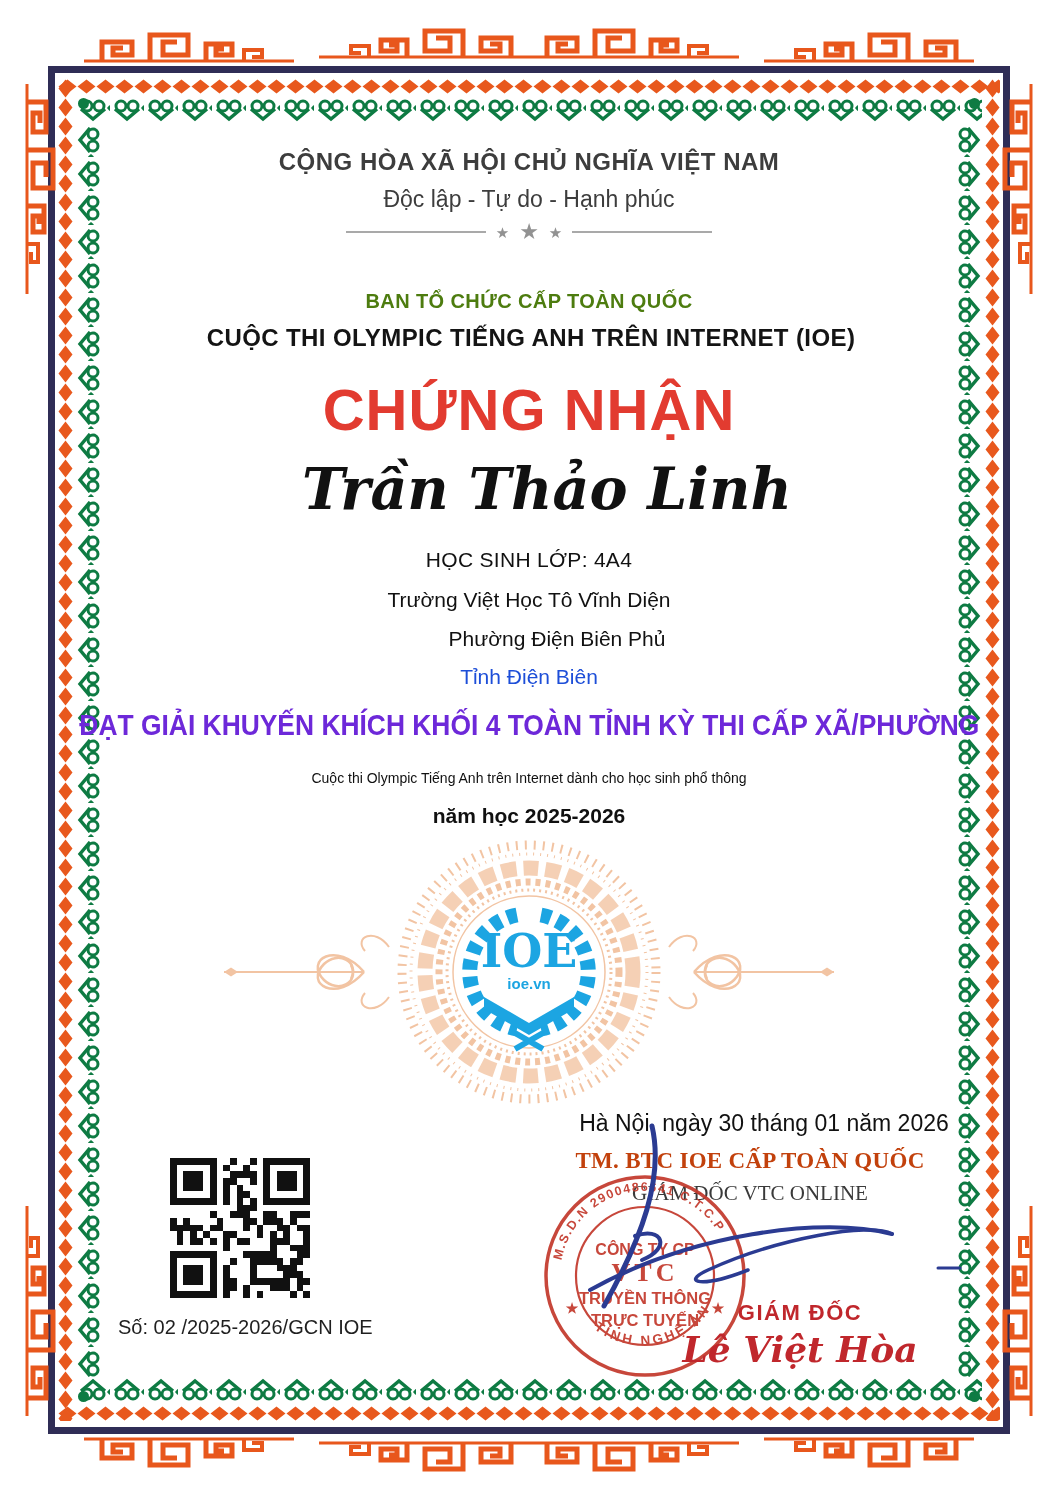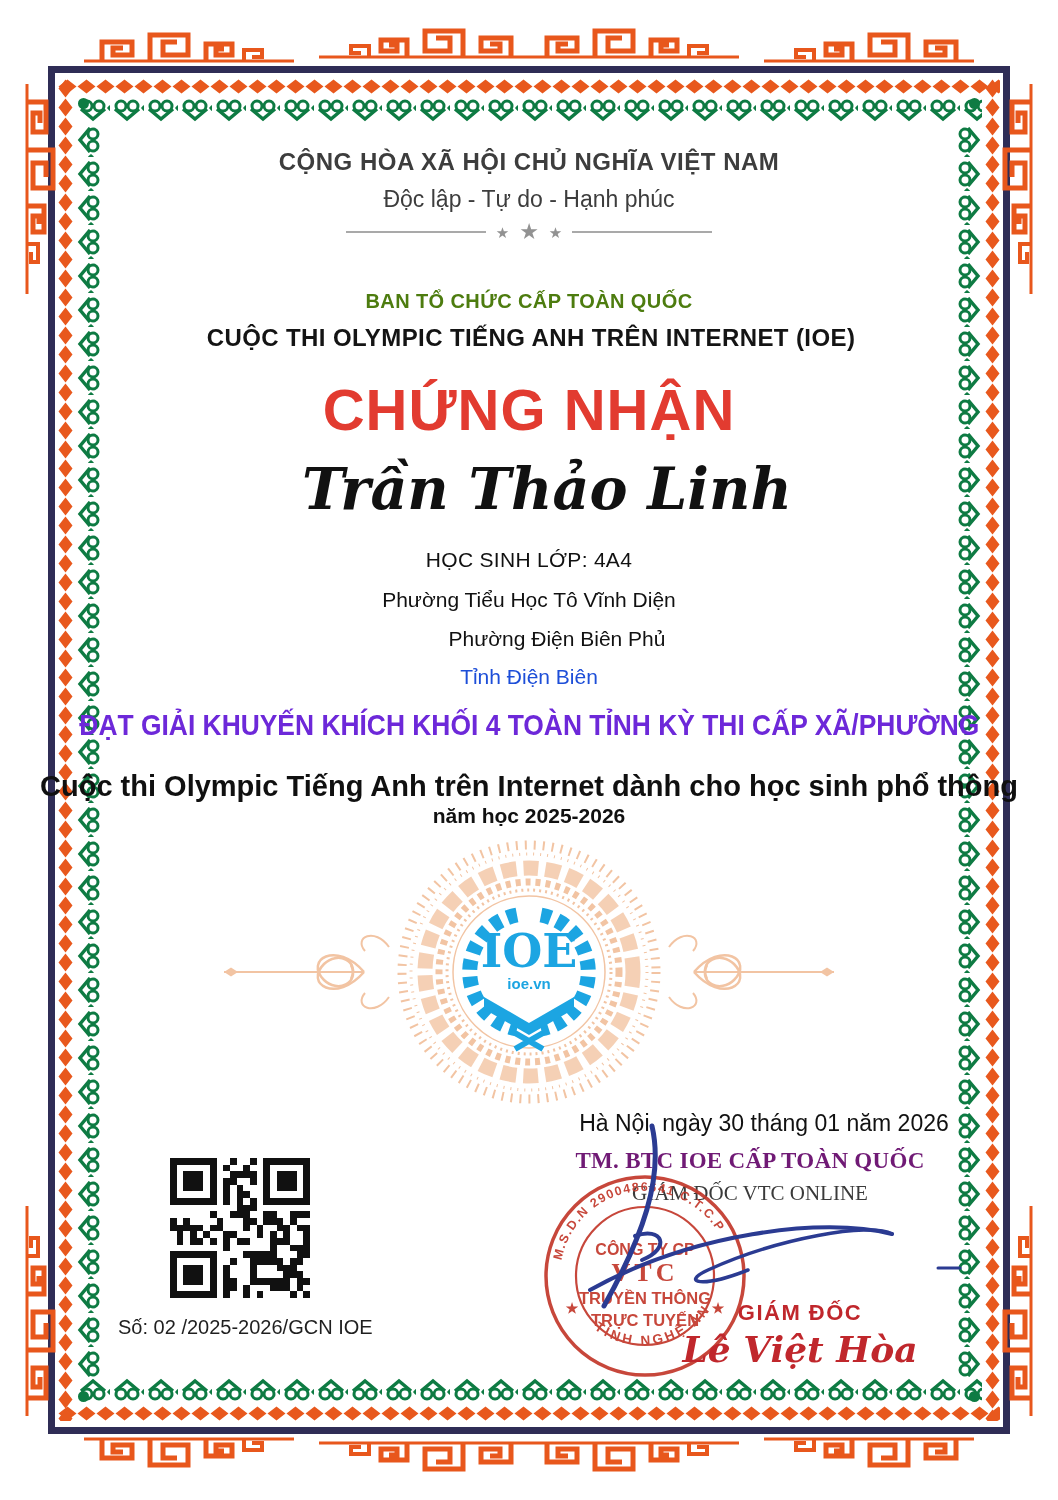--- a/index.html
+++ b/index.html
@@ -25,24 +25,24 @@
   .org2{left:2px;width:100%;top:324px;font-size:24px;font-weight:bold;color:#141414;letter-spacing:.4px;}
   .cert-title{left:0;width:100%;top:376px;font-size:58px;font-weight:bold;color:#E23B30;letter-spacing:1px;}
   .recipient{left:0;width:100%;top:455px;font-size:57px;font-weight:bold;font-style:italic;
              font-family:"DejaVu Serif",serif;color:#111111;padding-left:18px;}
   .class-line{left:0;width:100%;top:548px;font-size:21px;color:#111111;letter-spacing:.3px;}
   .school{left:0;width:100%;top:588px;font-size:21px;color:#111111;}
   .ward{left:0;width:100%;top:627px;font-size:21px;color:#111111;padding-left:28px;}
   .province{left:0;width:100%;top:665px;font-size:21px;color:#1d4ed8;}
   .award{left:0;width:100%;top:708px;font-size:30px;font-weight:bold;color:#6d28d9;white-space:nowrap;}
   .award span{display:inline-block;transform:scaleX(.88);transform-origin:center;}
-  .comp1{left:0;width:100%;top:770px;font-size:29px;font-weight:bold;color:#101010;}
+  .comp1{left:0;width:100%;top:770px;font-size:14px;font-weight:normal;color:#101010;}
   .comp2{left:0;width:100%;top:804px;font-size:21px;font-weight:bold;color:#101010;}
   .date-line{left:564px;width:400px;top:1110px;font-size:23px;color:#111111;}
-  .auth1{left:530px;width:440px;top:1148px;font-size:23px;font-weight:bold;color:#701a75;
+  .auth1{left:530px;width:440px;top:1148px;font-size:23px;font-weight:bold;color:#c2410c;
          font-family:"Liberation Serif",serif;letter-spacing:.3px;}
   .auth2{left:530px;width:440px;top:1181px;font-size:21px;color:#3a3a3a;font-family:"Liberation Serif",serif;}
   .signer-title{left:690px;width:220px;top:1300px;font-size:22px;font-weight:bold;color:#C0272C;letter-spacing:1.5px;}
   .signer-name{left:650px;width:300px;top:1328px;font-size:36px;font-weight:bold;font-style:italic;
                font-family:"DejaVu Serif",serif;color:#C0272C;}
   .serial{left:118px;top:1316px;font-size:20px;color:#1f1f1f;}
 </style>
 </head>
 <body>
 
@@ -166,21 +166,21 @@
     <span class="st">★</span>
     <span class="rule"></span>
   </div>
 
   <div class="abs ctr org1">BAN TỔ CHỨC CẤP TOÀN QUỐC</div>
   <div class="abs ctr org2">CUỘC THI OLYMPIC TIẾNG ANH TRÊN INTERNET (IOE)</div>
 
   <div class="abs ctr cert-title">CHỨNG NHẬN</div>
   <div class="abs ctr recipient">Trần Thảo Linh</div>
   <div class="abs ctr class-line">HỌC SINH LỚP: 4A4</div>
-  <div class="abs ctr school">Phường Tiểu Học Tô Vĩnh Diện</div>
+  <div class="abs ctr school">Trường Việt Học Tô Vĩnh Diện</div>
   <div class="abs ctr ward">Phường Điện Biên Phủ</div>
   <div class="abs ctr province">Tỉnh Điện Biên</div>
 
   <div class="abs ctr award"><span>ĐẠT GIẢI KHUYẾN KHÍCH KHỐI 4 TOÀN TỈNH KỲ THI CẤP XÃ/PHƯỜNG</span></div>
   <div class="abs ctr comp1">Cuộc thi Olympic Tiếng Anh trên Internet dành cho học sinh phổ thông</div>
   <div class="abs ctr comp2">năm học 2025-2026</div>
 
   <svg class="abs" viewBox="0 0 630 270" style="left:214px;top:837px;width:630px;height:270px">
     <g stroke="#F2C4A3" fill="none">
       <path d="M10,135 H150" stroke-width="2"></path>

